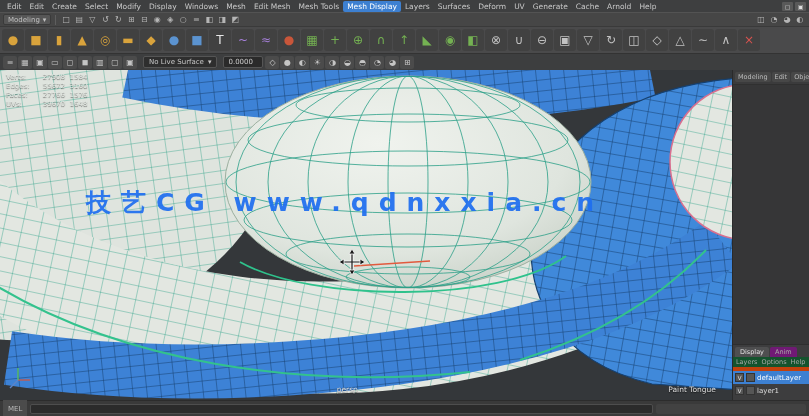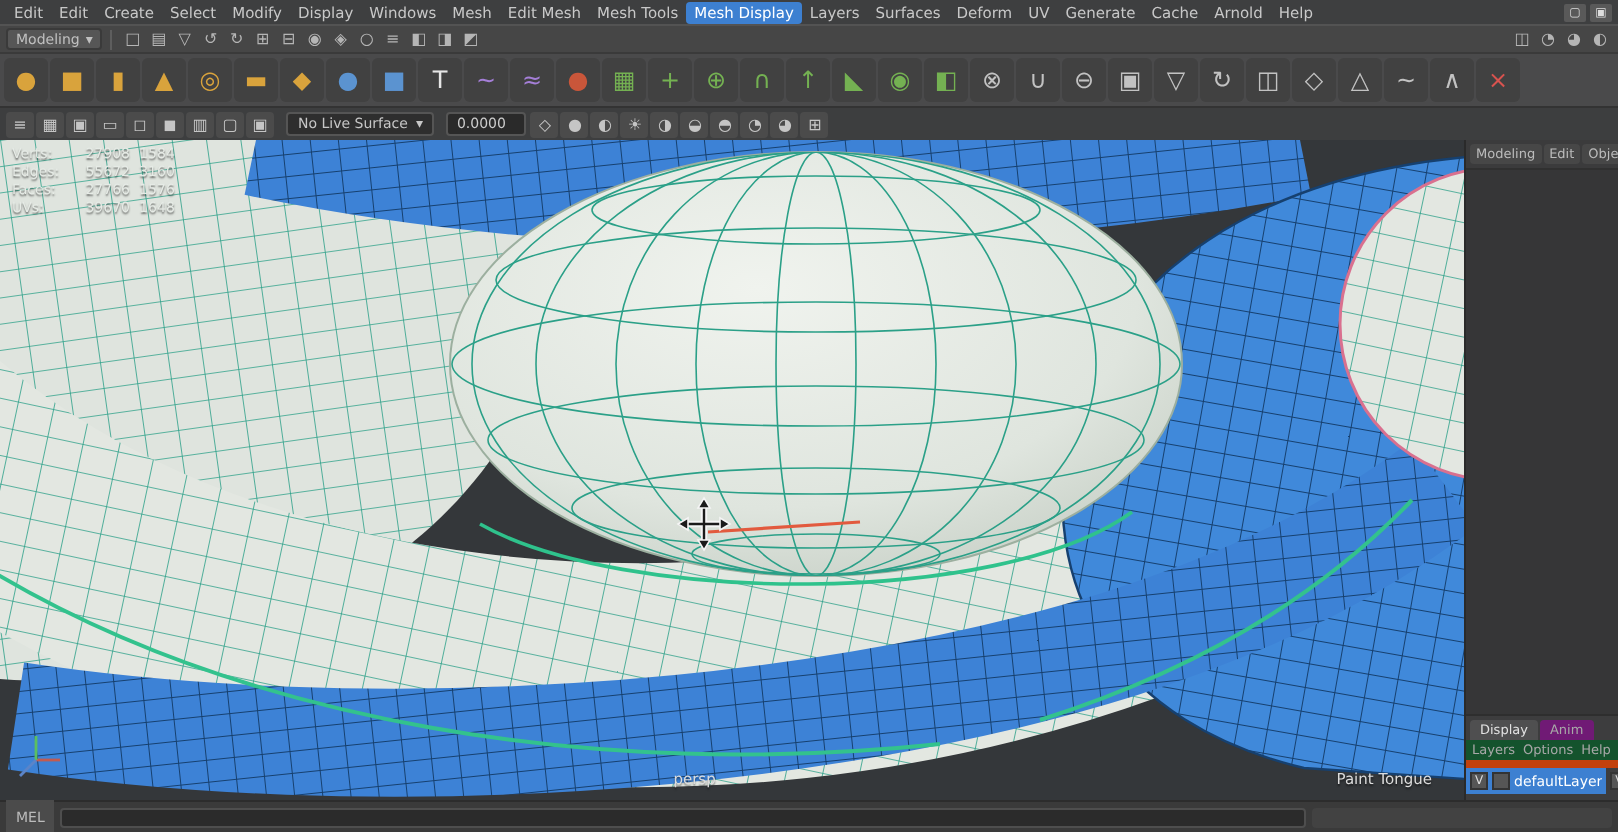--- a/index.html
+++ b/index.html
@@ -50,21 +50,21 @@
   
   #sidebar{width:77px;background:#3b3b3c;border-left:1px solid #2a2a2a;display:flex;flex-direction:column;font-size:6.5px;color:#bbb}
   .cb-tabs{display:flex;gap:1px;padding:2px;border-bottom:1px solid #303030}
   .cb-tab{padding:1px 3px;background:#474747;border-radius:2px;white-space:nowrap}
   .cb-body{flex:1;background:#363637}
   .layer-editor{border-top:1px solid #2e2e2e;background:#3d3d3e;padding-bottom:3px}
   .le-tabs{display:flex;gap:1px;padding:2px 2px 0}
   .le-tab{padding:1px 5px;background:#701a75;border-radius:2px 2px 0 0;color:#a8a8a8}
   .le-tab.active{background:#4f4f50;color:#e2e2e2}
   .le-menu{display:flex;gap:4px;padding:1px 3px;border-bottom:4px solid #c2410c;background:#14532d;color:#a8a8a8}
-  .le-rows{display:flex;flex-direction:row}
+  .le-rows{display:flex;flex-direction:column}
   .layer-row{display:flex;align-items:center;gap:2px;height:13px;padding:0 2px;color:#ddd}
   .layer-row.sel{background:#3d80d1;color:#fff}
   .lr-box{width:9px;height:9px;background:#565656;border:1px solid #333;font-size:6px;color:#ddd;display:flex;align-items:center;justify-content:center}
   .lr-name{font-size:7px;white-space:nowrap;overflow:hidden}
 
   
   #commandline{height:16px;background:#3a3a3a;border-top:1px solid #2c2c2c;display:flex;align-items:center;gap:3px;padding:0 3px;font-size:7px;color:#bbb}
   .cl-label{background:#4b4b4b;padding:15px 5px;border-radius:2px}
   .cl-input{flex:1;height:10px;background:#2b2b2b;border:1px solid #4e4e4e;border-radius:2px}
   .cl-help{width:150px;height:10px;background:#424242;border-radius:2px}
@@ -308,20 +308,21 @@
           <span class="hud-a">27766</span>
           <span class="hud-b">1576</span>
         </div>
           <div class="hud-row">
           <span class="hud-label">UVs:</span>
           <span class="hud-a">39670</span>
           <span class="hud-b">1648</span>
         </div>
         </div>
 
+      <div id="watermark" style="color: rgb(30, 110, 240);">技艺CG www.qdnxxia.cn</div>
       <div id="vp-camera">persp</div>
       <div id="vp-status">Paint Tongue</div>
     </div>
 
     <div id="sidebar">
       <div class="cb-tabs">
 
       <span class="cb-tab">Modeling</span>
           <span class="cb-tab">Edit</span>
           <span class="cb-tab">Object</span>

